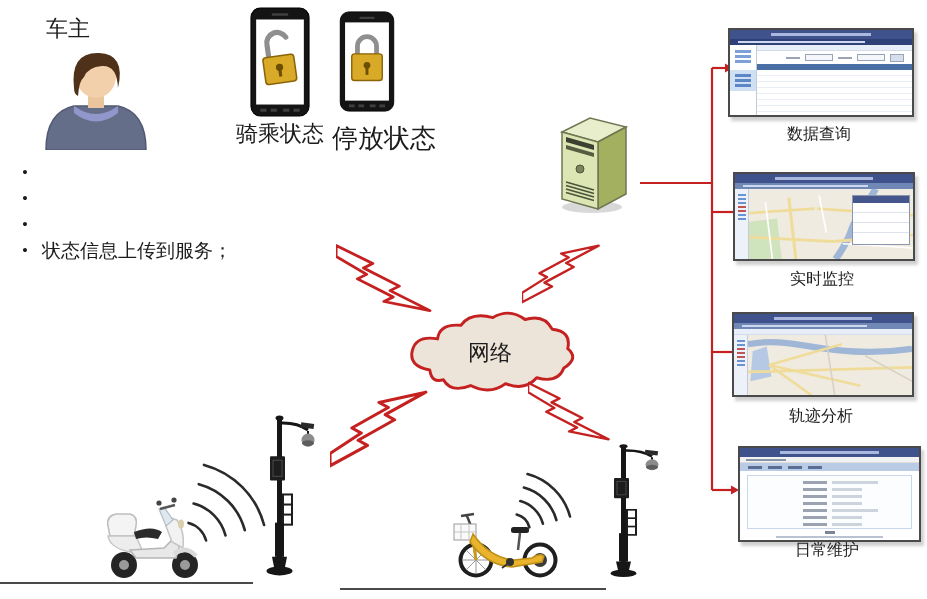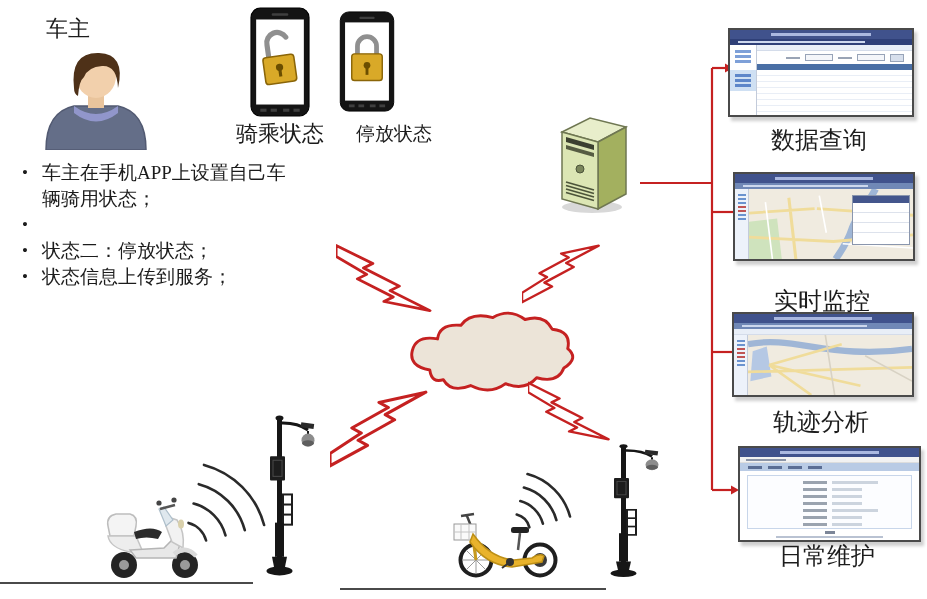--- a/index.html
+++ b/index.html
@@ -9,21 +9,21 @@
   .lbl{position:absolute;white-space:nowrap;color:var(--text-dark,#1c1c1c);}
   .ctr{text-align:center;}
 
   
   .owner-label{left:46px;top:14px;font-size:22px;text-align:right;}
   .avatar{left:44px;top:50px;}
   .app-label{left:148px;top:52px;font-size:22px;}
   .phone1{left:248px;top:6px;}
   .phone2{left:338px;top:10px;}
   .phone-label1{left:226px;top:119px;width:108px;font-size:22px;}
-  .phone-label2{left:340px;top:121px;width:108px;font-size:19px;}
+  .phone-label2{left:330px;top:121px;width:108px;font-size:26px;}
 
   .bullets{left:8px;top:160px;width:310px;}
   .bullet-item{display:flex;font-size:19px;line-height:26px;}
   .bdot{width:34px;text-align:center;flex:none;font-size:17px;}
   .btxt{width:262px;}
 
   
   .cloud-svg{left:398px;top:302px;}
   .cloud-path{fill:var(--cloud-fill,#ece4d8);stroke:var(--accent-red,#c52121);stroke-width:3;stroke-linejoin:round;}
   .cloud-label{left:445px;top:338px;width:90px;font-size:22px;}
@@ -81,23 +81,23 @@
   .wtool2 i{display:block;width:14px;height:3px;background:#5a6d94;}
   .formbox{flex:1;margin:4px 7px 2px;border:1px solid #c8d6ea;background:#fcfdff;padding-top:3px;}
   .frow{display:flex;align-items:center;height:7px;}
   .frow .fl{width:24px;height:2.5px;background:#9aa3af;margin-left:34%;flex:none;}
   .frow .fv{width:30px;height:2.5px;background:#ccd4de;margin-left:5px;}
   .frow .fv.w{width:46px;}
   .wfoot{height:9px;display:flex;flex-direction:column;align-items:center;gap:2px;flex:none;}
   .wfoot .btn{width:10px;height:3px;background:#7c8698;}
   .wfoot .line{width:60%;height:2px;background:#b9c2d2;}
 
-  .screen-label{position:absolute;font-size:24px;text-align:center;}
+  .screen-label{position:absolute;font-size:16px;text-align:center;}
   .l1{left:749px;top:124px;width:140px;}
-  .l2{left:752px;top:285px;width:140px;}
+  .l2{left:752px;top:269px;width:140px;}
   .l3{left:751px;top:406px;width:140px;}
   .l4{left:757px;top:540px;width:140px;}
 
   
   .scooter{left:100px;top:492px;}
   .ebike{left:452px;top:492px;}
   .pole1{left:252px;top:414px;}
   .pole2{left:596px;top:443px;}
   .waves{fill:none;stroke:#2a2a2a;stroke-width:2.6;stroke-linecap:round;}
   .waves1{left:182px;top:452px;}
@@ -149,38 +149,37 @@
       <circle cx="30" cy="58" r="3.5" fill="#6b4e00"></circle>
         <rect x="28.5" y="58" width="3" height="10" fill="#6b4e00"></rect>
     </g>
   </svg>
   <div class="lbl ctr phone-label1">骑乘状态</div>
   <div class="lbl ctr phone-label2">停放状态</div>
 
   <div class="abs bullets">
     <div class="bullet-item">
         <span class="bdot">•</span>
-        <span class="btxt">车主在手机APP上设置自己车辆骑用状态；</span>
       </div>
     <div class="bullet-item">
         <span class="bdot">•</span>
       </div>
     <div class="bullet-item">
         <span class="bdot">•</span>
-        <span class="btxt">状态二：停放状态；</span>
       </div>
     <div class="bullet-item">
         <span class="bdot">•</span>
         <span class="btxt">状态信息上传到服务；</span>
       </div>
   </div>
 
   <svg class="abs cloud-svg" width="185" height="102" viewBox="0 0 185 105">
     <path class="cloud-path" d="M30,70 Q8,66 12,50 Q16,34 38,38 Q40,22 62,24 Q72,10 95,16 Q112,6 128,18 Q148,12 156,28 Q176,30 172,48 Q184,58 168,68 Q162,84 140,78 Q128,92 108,84 Q92,96 72,86 Q52,94 44,80 Q32,84 30,70 Z"></path>
   </svg>
+  <div class="lbl ctr cloud-label">网络</div>
 
   <svg class="abs bolt bolt1" width="98" height="76" viewBox="0 0 96 84" preserveAspectRatio="none">
     <polygon points="0,6 36,26 27,31 62,51 53,56 92,78 47,68 56,63 21,43 30,38 0,18"></polygon>
   </svg>
   <svg class="abs bolt bolt2" width="80" height="66" viewBox="0 0 96 84" preserveAspectRatio="none">
     <g transform="translate(0,84) scale(1,-1)">
         <polygon points="0,6 36,26 27,31 62,51 53,56 92,78 47,68 56,63 21,43 30,38 0,18"></polygon>
       </g>
   </svg>
   <svg class="abs bolt bolt3" width="100" height="86" viewBox="0 0 96 84" preserveAspectRatio="none">

